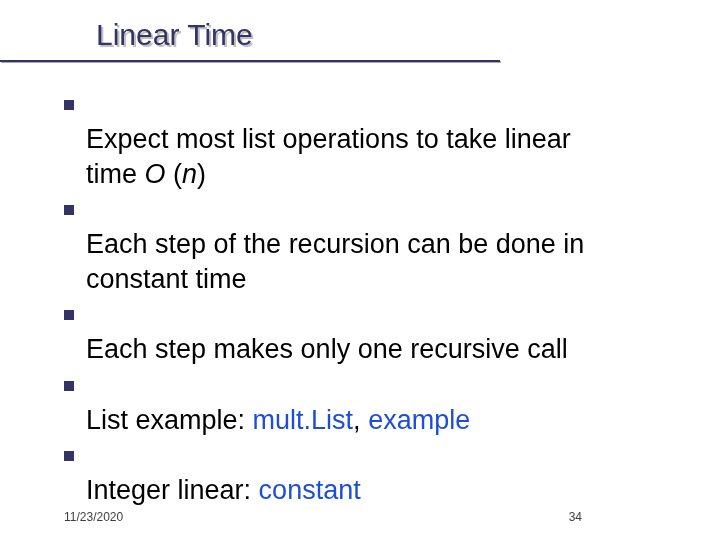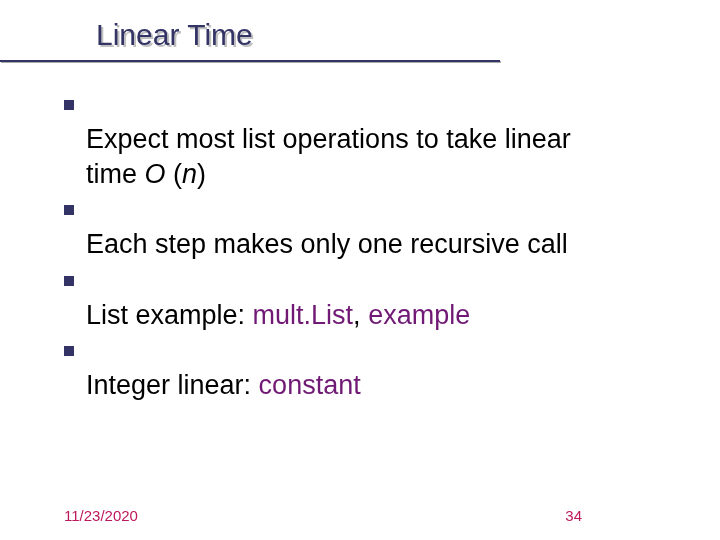--- a/index.html
+++ b/index.html
@@ -56,28 +56,28 @@
   .bullet {
     width: 10px;
     height: 10px;
     background: #333366;
     flex: 0 0 10px;
     margin-top: 14px;
     margin-right: 12px;
   }
   .btext { flex: 1; margin-top: 36px; }
   .ital { font-style: italic; }
-  .code { color: #701a75; text-align: center; }
+  .code { color: #1d4ed8; text-align: center; }
   .footer {
     position: absolute;
     bottom: 16px;
     left: 64px;
     right: 50px;
-    font-size: 15px;
-    color: #be185d;
+    font-size: 12px;
+    color: #404040;
     display: flex;
     justify-content: space-between;
   }
 </style>
 </head>
 <body>
 
 <div class="slide">
 
   <div class="title-shadow">Linear Time</div>
@@ -86,20 +86,24 @@
 
   <div class="content">
 
     <div class="row">
       <div class="bullet"></div>
       <div class="btext">
         <span>Expect most list operations to take linear time </span><span class="ital">O</span><span> (</span><span class="ital">n</span><span>)</span>
       </div>
     </div>
 
+    <div class="row">
+      <div class="bullet"></div>
+      <div class="btext">Each step of the recursion can be done in constant time</div>
+    </div>
 
     <div class="row">
       <div class="bullet"></div>
       <div class="btext">Each step makes only one recursive call</div>
     </div>
 
     <div class="row">
       <div class="bullet"></div>
       <div class="btext">
         <span>List example: </span><span class="code">mult.List</span><span>, </span><span class="code">example</span>

